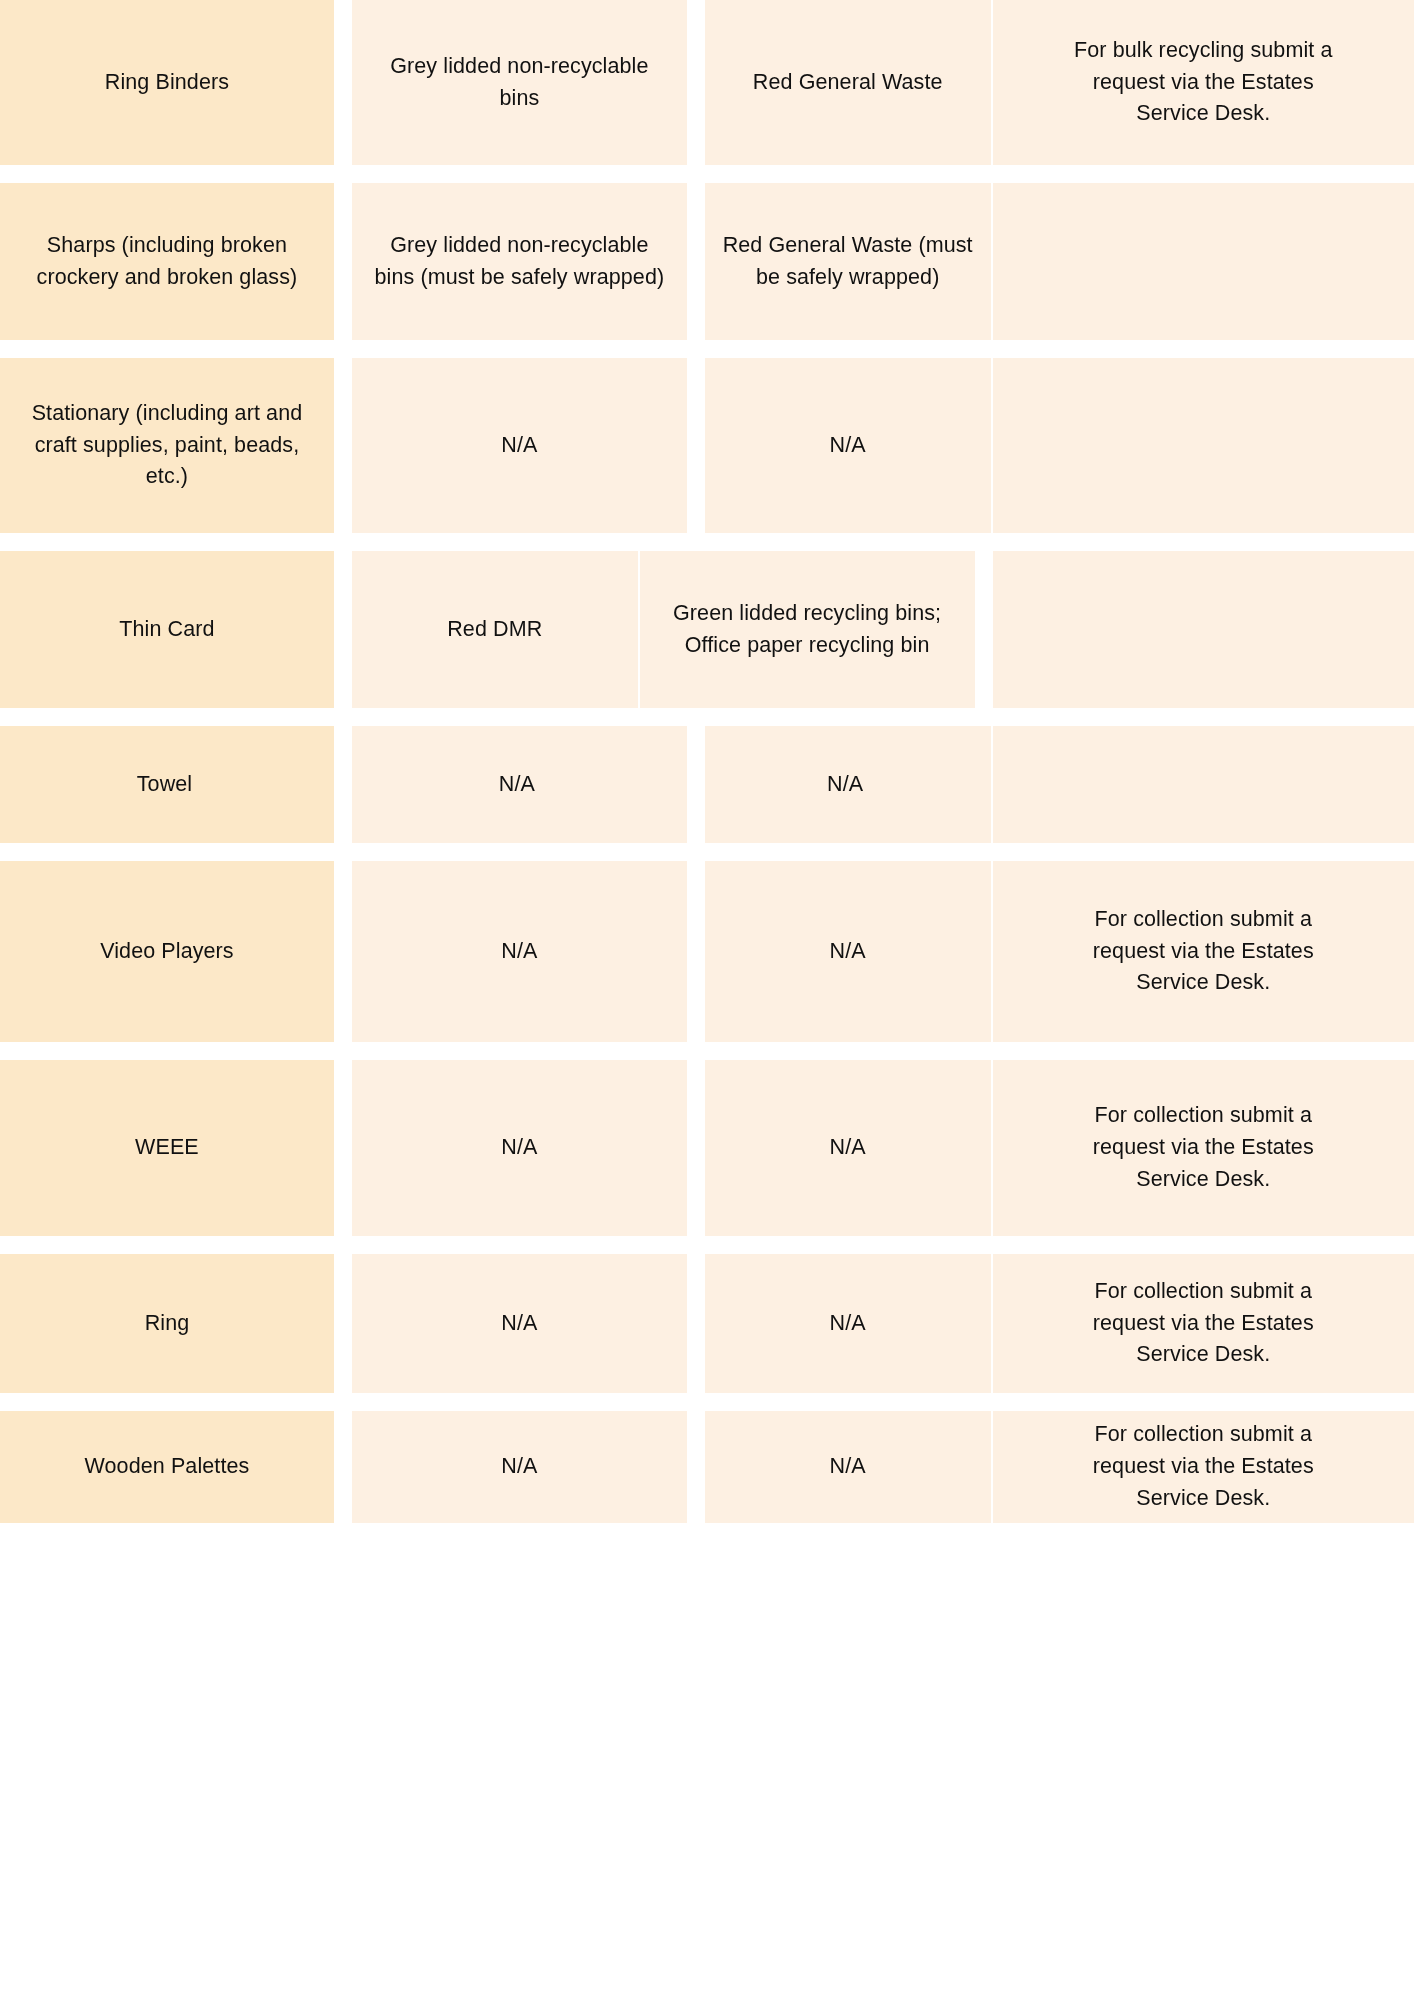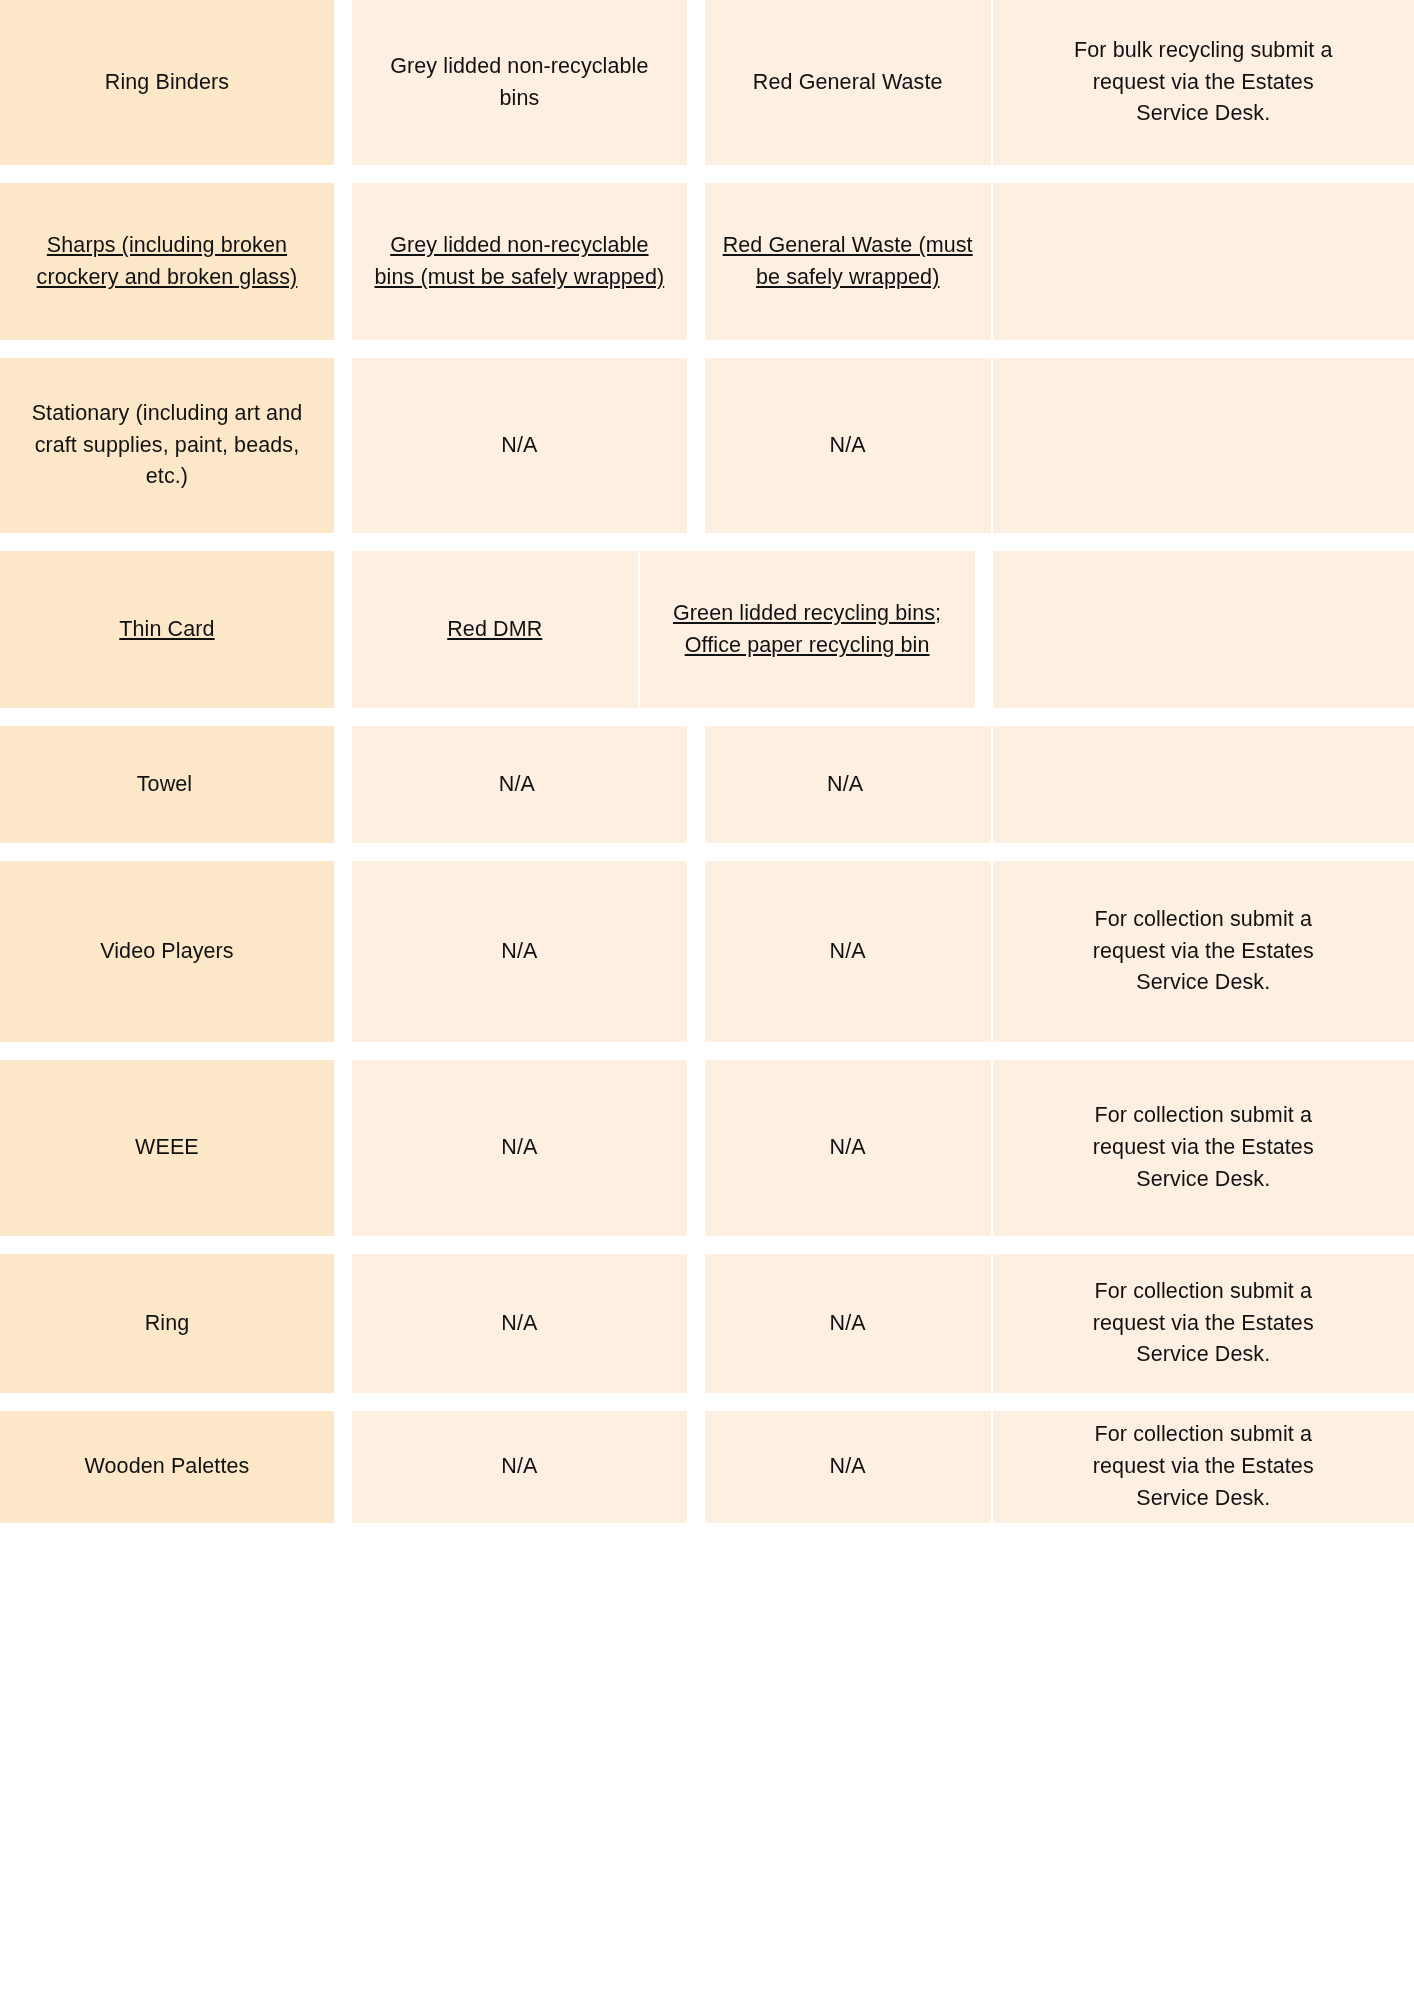--- a/index.html
+++ b/index.html
@@ -72,21 +72,21 @@
   }
   .col-4 .cell-inner {
     max-width: 275px;
   }
   .col-1 .cell-inner {
     max-width: 300px;
     margin: 0 auto;
   }
   
   .h-165 { height: 165px; }
-  .h-157 { height: 157px; text-decoration: underline; }
+  .h-157 { height: 157px; }
   .h-175 { height: 175px; }
   .h-117 { height: 117px; padding-left: 9px; }
   .h-181 { height: 181px; }
   .h-176 { height: 176px; }
   .h-139 { height: 139px; }
   .h-112 { height: 112px; }
   .blank-area {
     height: 477px;
     background: #ffffff;
   }

